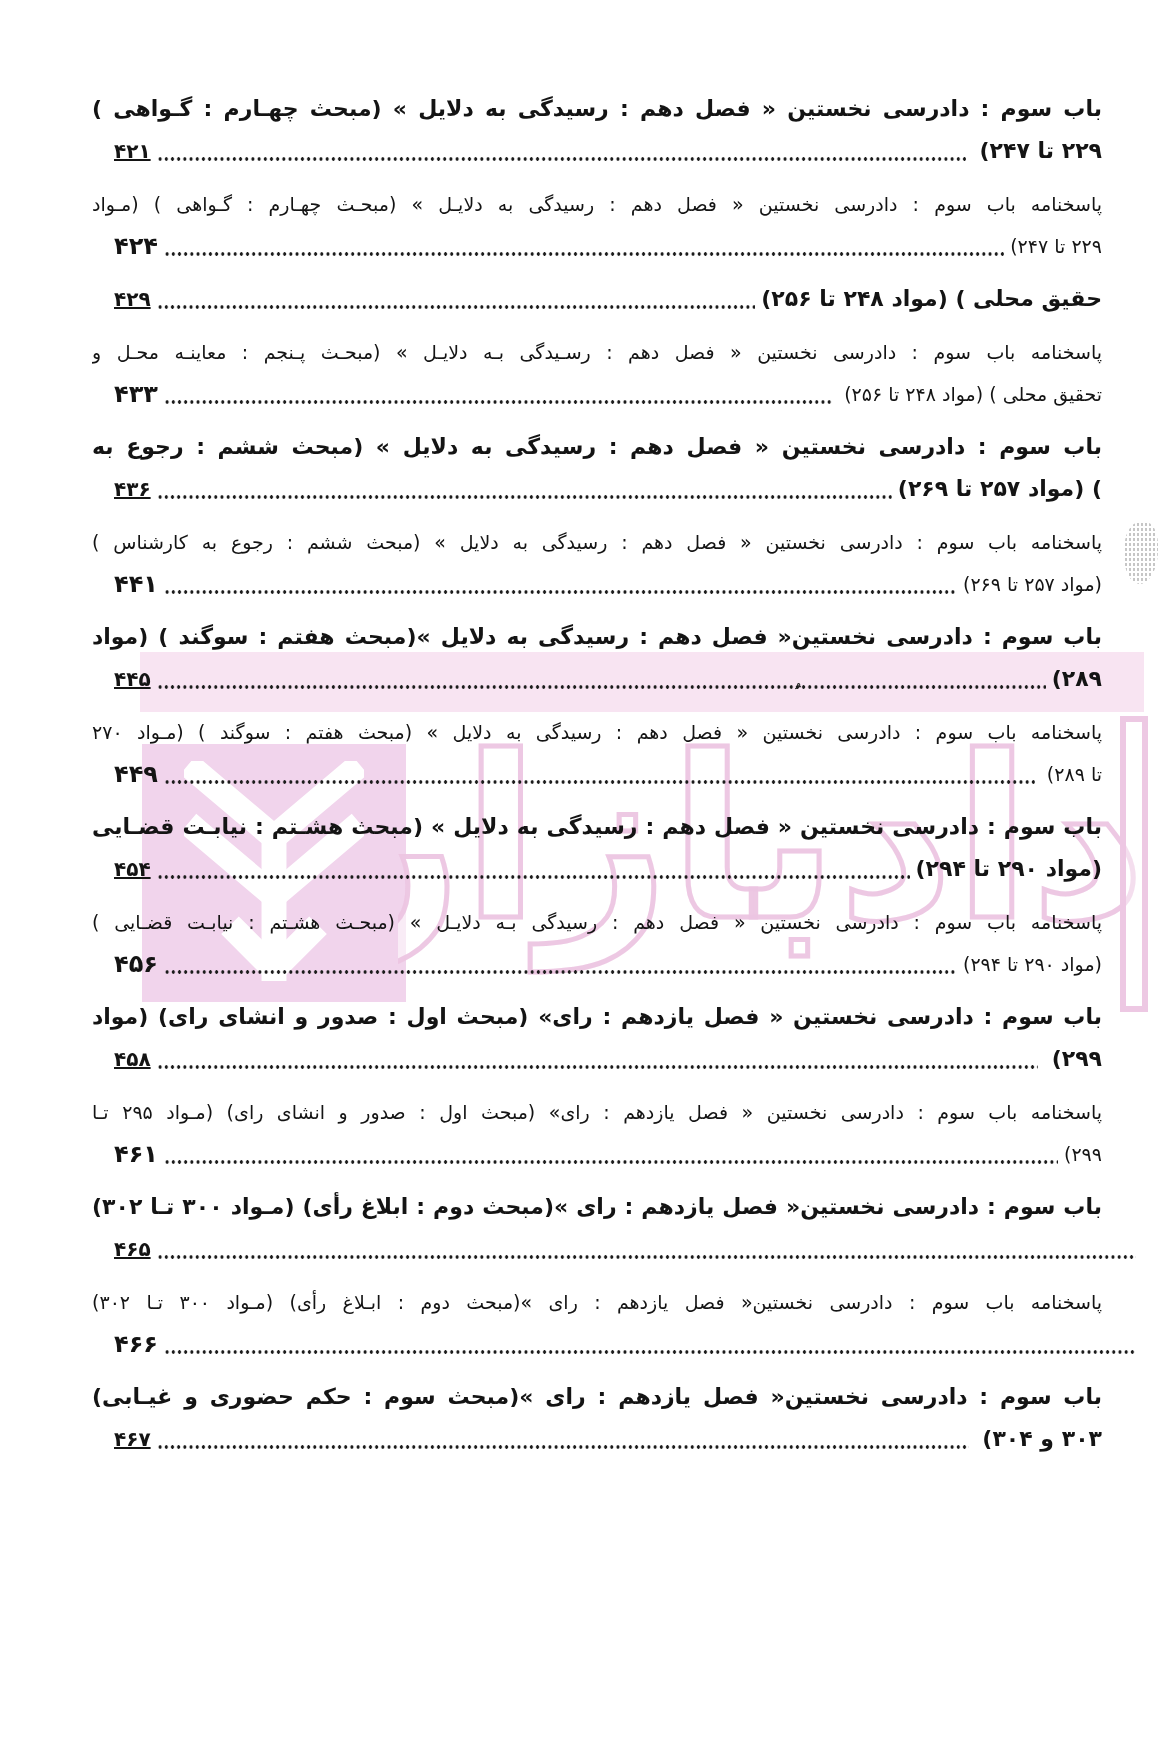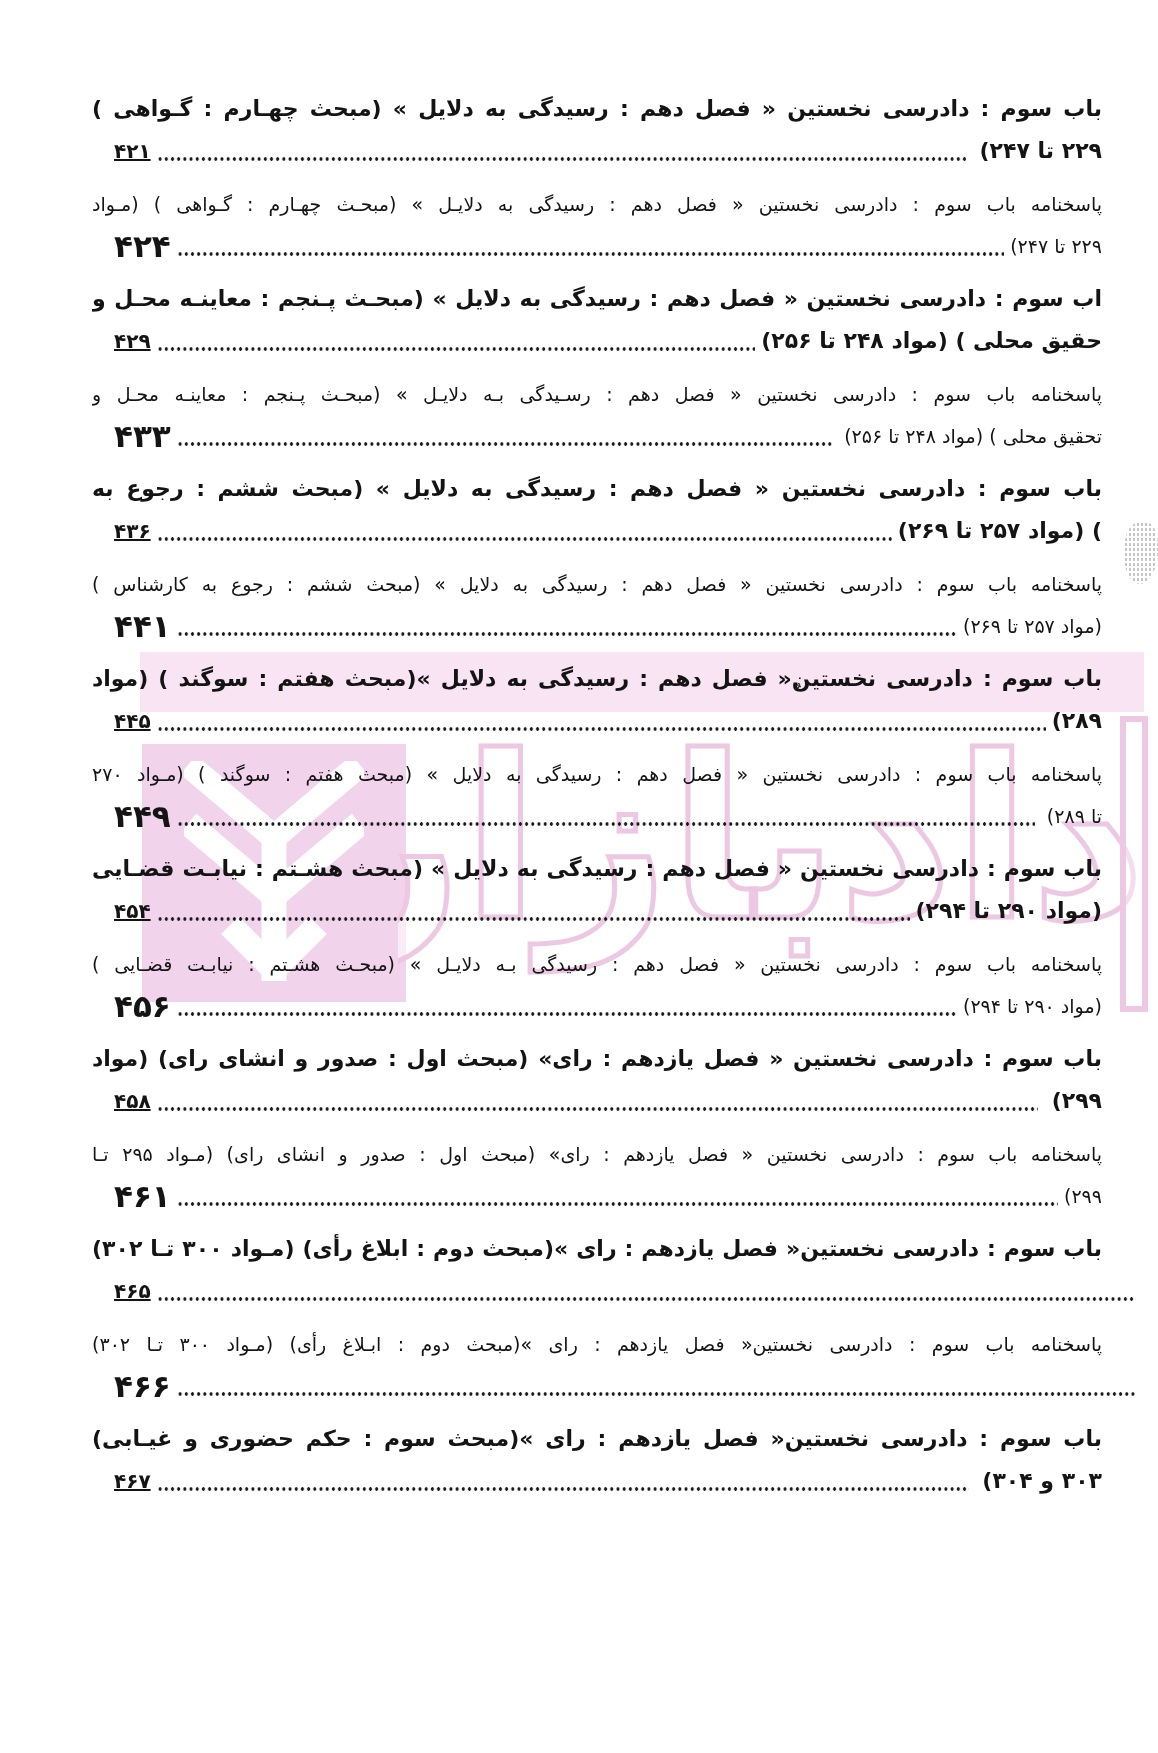--- a/index.html
+++ b/index.html
@@ -49,21 +49,21 @@
   .dots{
     flex:1 1 auto;height:42px;margin:0 6px;
     background-image:radial-gradient(circle,#1b1b1b 1.5px,transparent 1.9px);
     background-size:6.2px 6px;background-repeat:repeat-x;
     background-position:left bottom 10px;
   }
   .pg{flex:0 0 auto;font-weight:700;}
   .chapter .l1,.chapter .t2{font-weight:700;font-size:22px;}
   .chapter .pg{font-size:20px;text-decoration:underline;}
   .answer .l1,.answer .t2{font-weight:400;font-size:19px;}
-  .answer .pg{font-size:31px;}
+  .answer .pg{font-size:24px;}
   .entry.noL2 .l2{margin-inline-start:-40px;}
 </style>
 </head>
 <body>
 
 <div class="page">
 
   <div class="watermark">
     <div class="wm-band"></div>
     <div class="wm-square">
@@ -98,21 +98,20 @@
   <div class="entry answer">
     <div class="l1">پاسخنامه باب سوم : دادرسی نخستین « فصل دهم :  رسیدگی به دلایـل » (مبحـث چهـارم : گـواهی )  (مـواد</div>
     <div class="l2">
       <span class="t2">۲۲۹ تا ۲۴۷)</span>
       <span class="dots"></span>
       <span class="pg">۴۲۴</span>
     </div>
   </div>
 
   <div class="entry chapter">
-    <div class="l1">اب سوم : دادرسی نخستین « فصل دهم :  رسیدگی به دلایل » (مبحـث پـنجم : معاینـه محـل و</div>
     <div class="l2">
       <span class="t2">حقیق محلی ) (مواد ۲۴۸ تا ۲۵۶)</span>
       <span class="dots"></span>
       <span class="pg">۴۲۹</span>
     </div>
   </div>
 
   <div class="entry answer">
     <div class="l1">پاسخنامه باب سوم : دادرسی نخستین « فصل دهم :  رسـیدگی بـه دلایـل » (مبحـث پـنجم : معاینـه محـل و</div>
     <div class="l2">

